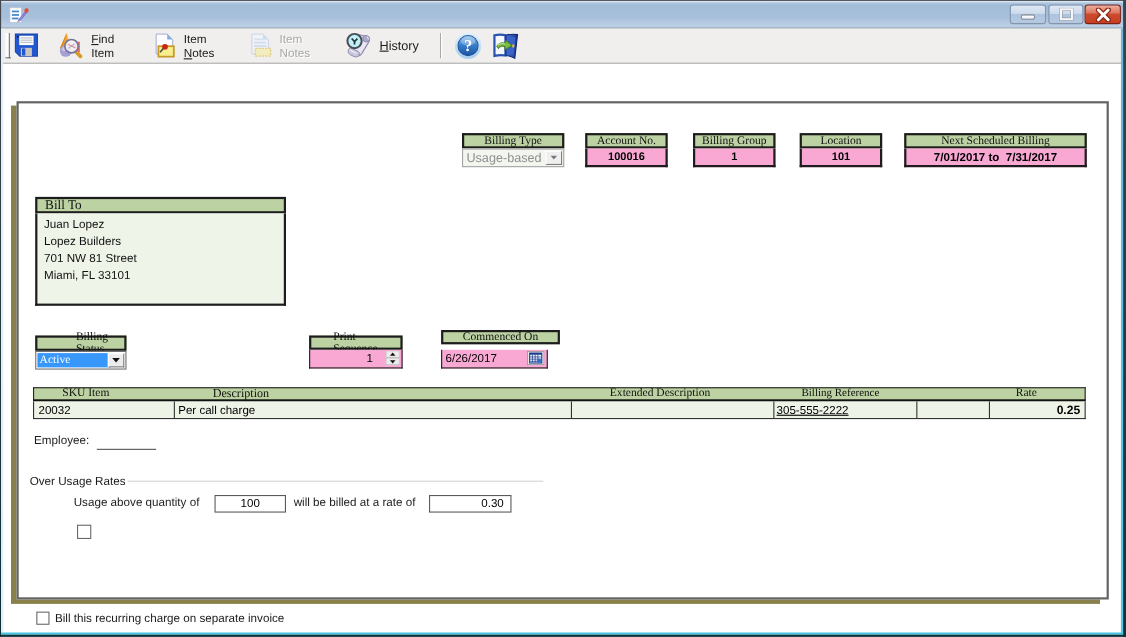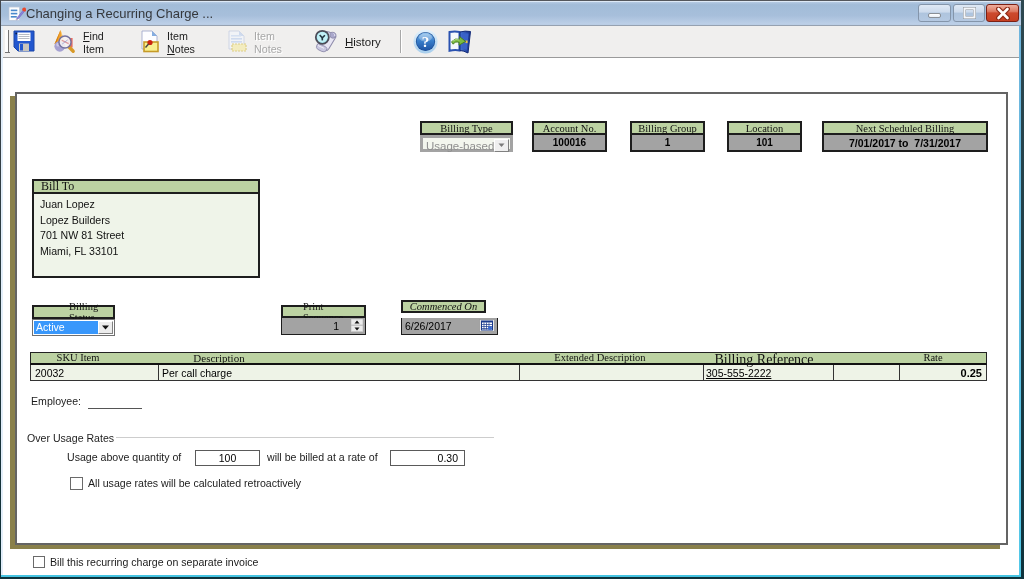--- a/index.html
+++ b/index.html
@@ -3,21 +3,21 @@
 <meta charset="utf-8">
 <style>
   html,body{margin:0;padding:0;width:1024px;height:579px;overflow:hidden;background:#fff;
     font-family:"Liberation Sans", sans-serif;}
   #win{position:absolute;left:0;top:0;width:1024px;height:579px;}
   .abs{position:absolute;}
   .serif{font-family:"Liberation Serif", serif;}
   .hdr{position:absolute;background:#bcd2a2;border:2px solid #1d1d1d;
     font-family:"Liberation Serif",serif;font-size:10.5px;color:#111;
     display:flex;align-items:center;justify-content:center;box-sizing:border-box;}
-  .val{position:absolute;background:#a3a3a3;border:2px solid #1d1d1d;border-top:none;
+  .val{position:absolute;background:#f9a8d4;border:2px solid #1d1d1d;border-top:none;
     font-size:12px;color:#000;display:flex;align-items:center;box-sizing:border-box;}
   .lbl{position:absolute;font-size:10.6px;color:#1c1c1c;white-space:nowrap;}
   .tlbl{position:absolute;font-size:10.7px;color:#1c1c1c;white-space:nowrap;line-height:12.5px;}
 </style>
 </head>
 <body>
 <div id="win">
 
   <div class="abs" style="left:0;top:0;width:1024px;height:26px;
     background:linear-gradient(180deg,#c3d5ea 0%,#a2bcd8 18%,#a7bfdb 60%,#bccfe7 92%,#b4c8e0 100%);"></div>
@@ -27,21 +27,20 @@
 
   <svg class="abs" style="left:8px;top:5px" width="18" height="18" viewBox="0 0 18 18">
     <rect x="1" y="2" width="10.5" height="13.5" fill="#fdfdfd" stroke="#b8c6da" stroke-width="0.8"></rect>
     <rect x="2.8" y="4.6" width="6.5" height="1.6" fill="#4888cc"></rect>
     <rect x="2.8" y="7.8" width="6.5" height="1.6" fill="#4888cc"></rect>
     <rect x="2.8" y="11" width="6" height="1.6" fill="#4888cc"></rect>
     <path d="M15.2 5.2 L9.2 12.6 L8 15 L10.4 13.8 L16.4 6.4 Z" fill="#8a82dc" stroke="#6a62b8" stroke-width="0.5"></path>
     <path d="M8 15 L8.6 13.6 L9.4 14.4 Z" fill="#e8d8a0"></path>
     <circle cx="16.2" cy="4.6" r="2" fill="#e8492e"></circle>
   </svg>
-  <div class="abs" style="left:26px;top:6px;font-size:13px;line-height:15px;color:#35383c;">Changing a Recurring Charge ...</div>
 
   <div class="abs" style="left:918px;top:4px;width:33px;height:18px;border:1px solid #8495aa;border-radius:3px;
     background:linear-gradient(180deg,#dfe9f5 0%,#ccdaec 45%,#aec4de 50%,#b5c9e2 100%);box-sizing:border-box;">
     <div class="abs" style="left:9px;top:8px;width:13px;height:5px;background:linear-gradient(180deg,#fff,#e8eef6);
       border:1px solid #8a8f96;border-radius:2px;box-sizing:border-box;"></div>
   </div>
   <div class="abs" style="left:953px;top:4px;width:32px;height:18px;border:1px solid #8495aa;border-radius:3px;
     background:linear-gradient(180deg,#dfe9f5 0%,#ccdaec 45%,#aec4de 50%,#b5c9e2 100%);box-sizing:border-box;">
     <svg class="abs" style="left:9px;top:2px" width="13" height="12" viewBox="0 0 13 12">
       <rect x="1.5" y="1.5" width="10" height="9" fill="none" stroke="#898e95" stroke-width="3"></rect>
@@ -159,21 +158,21 @@
     <path d="M5.5 12.2 Q9 9.4 12.3 11" stroke="#b2dc8a" stroke-width="1" fill="none"></path>
   </svg>
 
   <div class="abs" style="left:0;top:58px;width:1024px;height:521px;background:#ffffff;"></div>
 
   <div class="abs" style="left:10px;top:96px;width:990px;height:453px;background:#89804b;"></div>
   <div class="abs" style="left:15px;top:92px;width:993px;height:453px;background:#fff;border:2px solid #646464;box-sizing:border-box;"></div>
 
 
   <div class="hdr" style="left:420px;top:121px;width:93px;height:14px;">Billing Type</div>
-  <div class="abs" style="left:420px;top:135px;width:93px;height:17px;background:#f3f6ee;border:3px solid #a3a3a3;box-sizing:border-box;">
+  <div class="abs" style="left:420px;top:135px;width:93px;height:17px;background:#f3f6ee;border:1px solid #a3a3a3;box-sizing:border-box;">
     <div class="abs" style="left:3px;top:1.5px;font-size:11.5px;color:#8f8f8f;white-space:nowrap;">Usage-based</div>
     <div class="abs" style="right:1px;top:1px;width:15px;height:13px;background:#efefef;border:1px solid #fff;border-right-color:#808080;border-bottom-color:#808080;box-sizing:border-box;">
       <svg style="display:block" width="13" height="11" viewBox="0 0 13 11">
           <path d="M3.5 3.5 L9.5 3.5 L6.5 7 Z" fill="#7a7a7a"></path>
         </svg>
     </div>
   </div>
 
   <div class="hdr" style="left:532px;top:121px;width:75px;height:14px;">Account No.</div>
   <div class="val" style="left:532px;top:135px;width:75px;height:17px;justify-content:center;font-weight:bold;font-size:10px;">100016</div>
@@ -185,21 +184,21 @@
   <div class="val" style="left:727px;top:135px;width:75px;height:17px;justify-content:center;font-weight:bold;font-size:10px;">101</div>
 
   <div class="hdr" style="left:822px;top:121px;width:166px;height:14px;">Next Scheduled Billing</div>
   <div class="val" style="left:822px;top:135px;width:166px;height:17px;justify-content:center;font-weight:bold;font-size:10.5px;">7/01/2017 to&nbsp;&nbsp;7/31/2017</div>
 
   <div class="hdr" style="left:32px;top:179px;width:228px;height:15px;justify-content:flex-start;padding-left:7px;font-size:12px;">Bill To</div>
   <div class="val" style="left:32px;top:194px;width:228px;height:84px;background:#eff4e9;"></div>
   <div class="abs" style="left:40px;top:197px;font-size:10.6px;color:#111;line-height:15.5px;">Juan Lopez<br>Lopez Builders<br>701 NW 81 Street<br>Miami, FL 33101</div>
 
   <div class="hdr" style="left:32px;top:305px;width:83px;height:14px;padding-left:35px;">Billing Status</div>
-  <div class="abs" style="left:32px;top:319px;width:83px;height:17px;background:#fff;border:1px solid #707070;box-sizing:border-box;">
+  <div class="abs" style="left:32px;top:319px;width:83px;height:17px;background:#fff;border:1px solid #707070;box-sizing:border-box;font-family:Liberation Serif, serif;">
     <div class="abs" style="left:1px;top:1px;width:65px;height:13px;background:#3897fb;color:#fff;font-size:10.5px;padding-left:2px;line-height:13px;">Active</div>
     <div class="abs" style="right:1px;top:1px;width:15px;height:13px;background:#ececec;border:1px solid #fff;border-right-color:#808080;border-bottom-color:#808080;box-sizing:border-box;">
       <svg style="display:block" width="13" height="11" viewBox="0 0 13 11">
           <path d="M3 3.5 L10 3.5 L6.5 7.5 Z" fill="#111"></path>
         </svg>
     </div>
   </div>
 
   <div class="hdr" style="left:281px;top:305px;width:85px;height:13px;padding-left:20px;">Print Sequence</div>
   <div class="val" style="left:281px;top:318px;width:85px;height:17px;border-width:1.5px;">
@@ -207,37 +206,37 @@
     <div class="abs" style="right:2px;top:1px;width:12px;height:12.5px;background:#ececec;">
       <svg width="12" height="13" viewBox="0 0 12 13">
         <rect x="0" y="0" width="12" height="6" fill="#ececec" stroke="#bbb" stroke-width="0.7"></rect>
         <rect x="0" y="6.5" width="12" height="6" fill="#ececec" stroke="#bbb" stroke-width="0.7"></rect>
         <path d="M6 1.5 L8.5 4.5 L3.5 4.5 Z" fill="#111"></path>
         <path d="M3.5 8.5 L8.5 8.5 L6 11.5 Z" fill="#111"></path>
       </svg>
     </div>
   </div>
 
-  <div class="hdr" style="left:401px;top:300px;width:85px;height:13px;font-style:italic;">Commenced On</div>
+  <div class="hdr" style="left:401px;top:300px;width:108px;height:13px;">Commenced On</div>
   <div class="val" style="left:401px;top:318px;width:97px;height:17px;border-width:1.5px;">
     <div class="abs" style="left:3px;top:2px;font-size:10.5px;">6/26/2017</div>
     <svg class="abs" style="right:2px;top:0.5px" width="16" height="13" viewBox="0 0 16 13">
       <rect x="0.5" y="0.5" width="15" height="12" fill="#e8e8e8" stroke="#999" stroke-width="0.8"></rect>
       <rect x="2" y="1.5" width="12" height="10" fill="#1a3a8c"></rect>
       <rect x="3" y="3.5" width="10" height="7" fill="#fff"></rect>
       <path d="M3 5.5 H13 M3 7.5 H13 M3 9.5 H13 M5 3.5 V10.5 M7.5 3.5 V10.5 M10 3.5 V10.5" stroke="#1a3a8c" stroke-width="0.7"></path>
       <circle cx="11" cy="9" r="2" fill="#3a6ad0"></circle>
     </svg>
   </div>
 
   <div class="abs" style="left:30px;top:352px;width:957px;height:13px;background:#bcd2a2;border:1.5px solid #222;border-bottom:2px solid #111;box-sizing:border-box;"></div>
   <div class="abs serif" style="left:-14px;top:352px;width:184px;text-align:center;font-size:10.5px;color:#111;z-index:5;">SKU Item</div>
   <div class="abs serif" style="left:127px;top:352px;width:184px;text-align:center;font-size:11px;color:#111;z-index:5;">Description</div>
   <div class="abs serif" style="left:508px;top:352px;width:184px;text-align:center;font-size:10.5px;color:#111;z-index:5;">Extended Description</div>
-  <div class="abs serif" style="left:672px;top:352px;width:184px;text-align:center;font-size:14px;color:#111;z-index:5;">Billing Reference</div>
+  <div class="abs serif" style="left:672px;top:352px;width:184px;text-align:center;font-size:10px;color:#111;z-index:5;">Billing Reference</div>
   <div class="abs serif" style="left:841px;top:352px;width:184px;text-align:center;font-size:10.5px;color:#111;z-index:5;">Rate</div>
 
   <div class="abs" style="left:30px;top:365px;width:957px;height:16px;background:#eef3e7;border:1px solid #333;border-top:none;box-sizing:border-box;">
     <div class="abs" style="left:127px;top:0;width:1px;height:15px;background:#333;"></div>
     <div class="abs" style="left:488px;top:0;width:1px;height:15px;background:#333;"></div>
     <div class="abs" style="left:672px;top:0;width:1px;height:15px;background:#333;"></div>
     <div class="abs" style="left:802px;top:0;width:1px;height:15px;background:#333;"></div>
     <div class="abs" style="left:868px;top:0;width:1px;height:15px;background:#333;"></div>
     <div class="abs" style="left:4px;top:2px;font-size:10.5px;">20032</div>
     <div class="abs" style="left:131px;top:2px;font-size:10.5px;">Per call charge</div>
@@ -253,21 +252,20 @@
   <div class="abs" style="left:116px;top:438px;width:378px;height:1px;background:#fff;"></div>
 
   <div class="lbl" style="left:67px;top:451px;">Usage above quantity of</div>
   <div class="abs" style="left:195px;top:450px;width:65px;height:16px;background:#fff;border:1px solid #5a5a5a;box-sizing:border-box;
     font-size:10.5px;display:flex;align-items:center;justify-content:center;">100</div>
   <div class="lbl" style="left:267px;top:451px;">will be billed at a rate of</div>
   <div class="abs" style="left:390px;top:450px;width:75px;height:16px;background:#fff;border:1px solid #5a5a5a;box-sizing:border-box;
     font-size:10.5px;display:flex;align-items:center;justify-content:flex-end;padding-right:6px;">0.30</div>
 
   <div class="abs" style="left:70px;top:477px;width:13px;height:13px;background:#fff;border:1px solid #6a6a6a;box-sizing:border-box;"></div>
-  <div class="lbl" style="left:88px;top:477px;">All usage rates will be calculated retroactively</div>
 
 
   <div class="abs" style="left:33px;top:556px;width:12px;height:12px;background:#fff;border:1px solid #6a6a6a;box-sizing:border-box;"></div>
   <div class="abs" style="left:50px;top:556px;font-size:10.6px;color:#1a1a1a;">Bill this recurring charge on separate invoice</div>
 
   <div class="abs" style="left:0;top:0;width:1px;height:579px;background:linear-gradient(180deg,#44474c,#0d2f36);"></div>
   <div class="abs" style="left:1px;top:26px;width:2px;height:549px;background:#e2eefa;"></div>
   <div class="abs" style="left:1019px;top:26px;width:2px;height:550px;background:linear-gradient(180deg,#6fb4dc,#52c8e8);"></div>
   <div class="abs" style="left:1021px;top:0;width:3px;height:579px;background:linear-gradient(180deg,#2e4850,#0e333c);"></div>
   <div class="abs" style="left:1px;top:575px;width:1020px;height:2px;background:#45c4e2;"></div>

